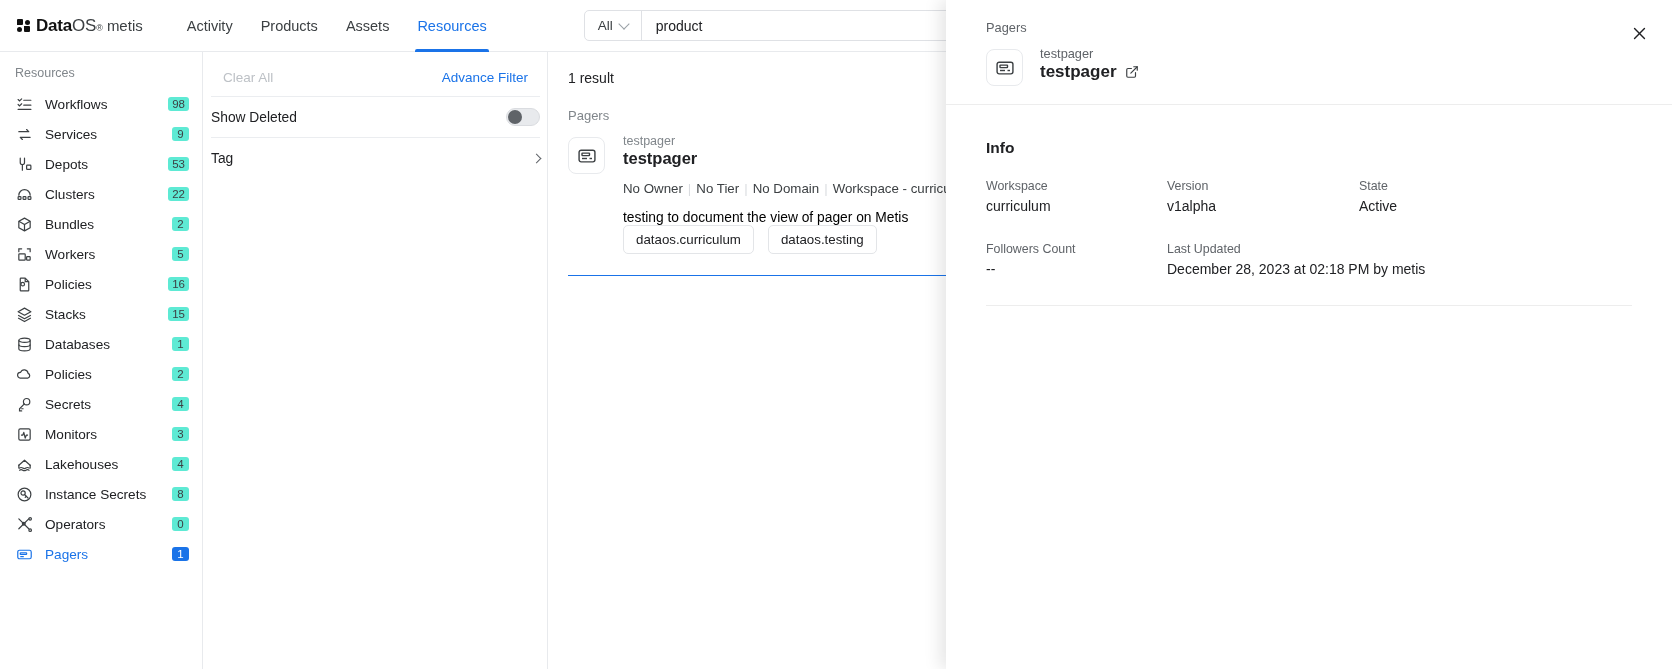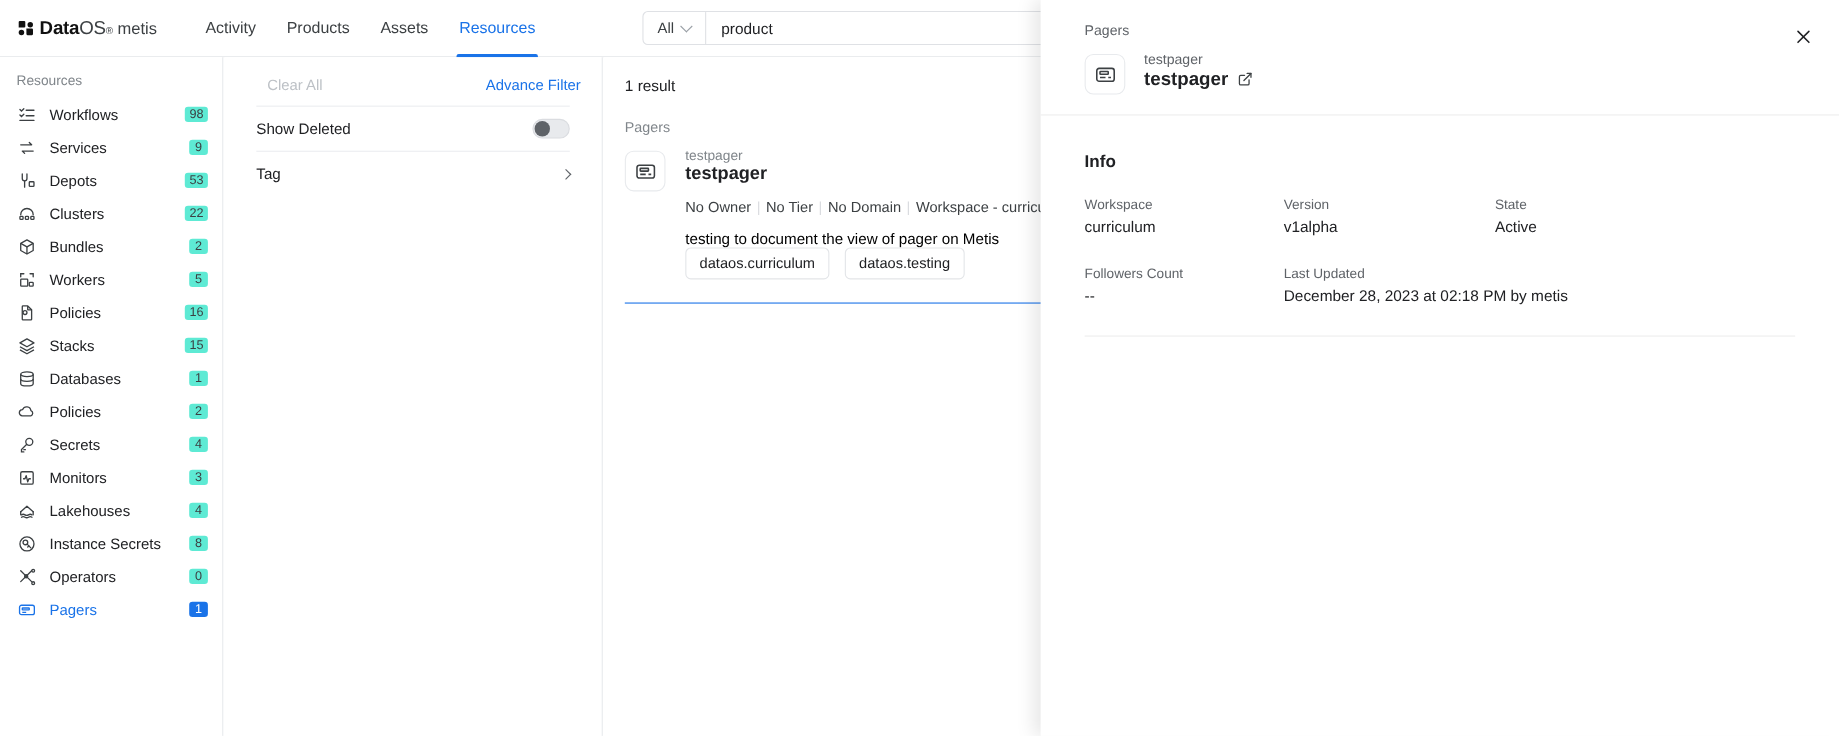--- a/index.html
+++ b/index.html
@@ -96,25 +96,25 @@
 
   
   .filters {
     position: absolute; top: 52px; left: 204px; width: 344px; height: 617px;
     border-right: 1px solid #e8eaed; background: #fff;
   }
   .filter-head {
     display: flex; align-items: center; justify-content: space-between;
     padding: 18px 19px 11px 19px;
   }
-  .clear-all { font-size: 13.5px; color: #bdc1c6; cursor: pointer; margin-left: 20px; }
+  .clear-all { font-size: 13.5px; color: #bdc1c6; cursor: pointer; }
   .adv-filter { font-size: 13.5px; color: #1a73e8; cursor: pointer; }
   .frow {
     display: flex; align-items: center; justify-content: space-between;
-    height: 41px; margin: 0 29px; border-top: 1px solid #ebedf0;
+    height: 41px; margin: 0 7px; border-top: 1px solid #ebedf0;
     font-size: 13.8px; color: #202124; cursor: pointer;
   }
   .toggle {
     width: 34px; height: 18px; border-radius: 9px; background: #e8eaed;
     border: 1px solid #dadce0; position: relative; cursor: pointer;
   }
   .toggle .knob {
     position: absolute; top: 1px; left: 1px; width: 14px; height: 14px;
     border-radius: 50%; background: #5f6368;
   }

